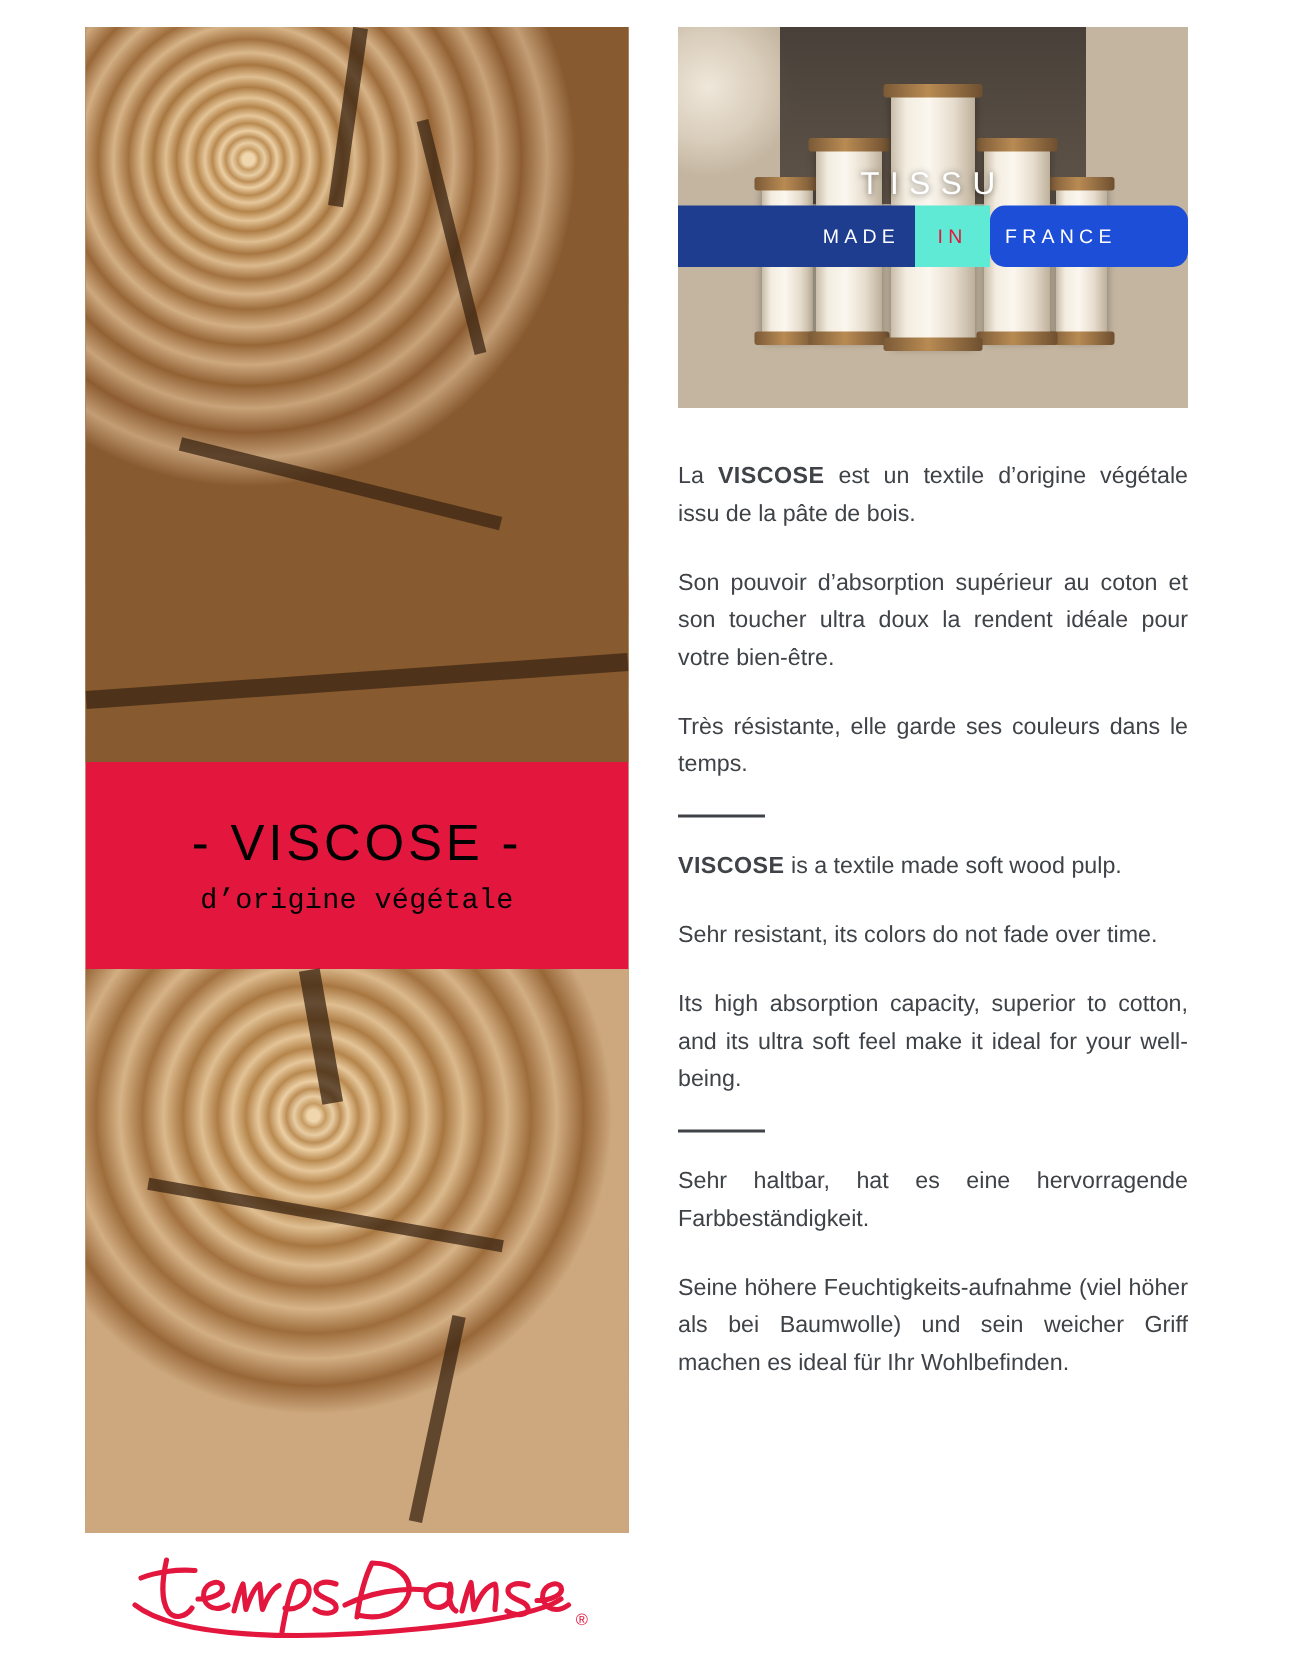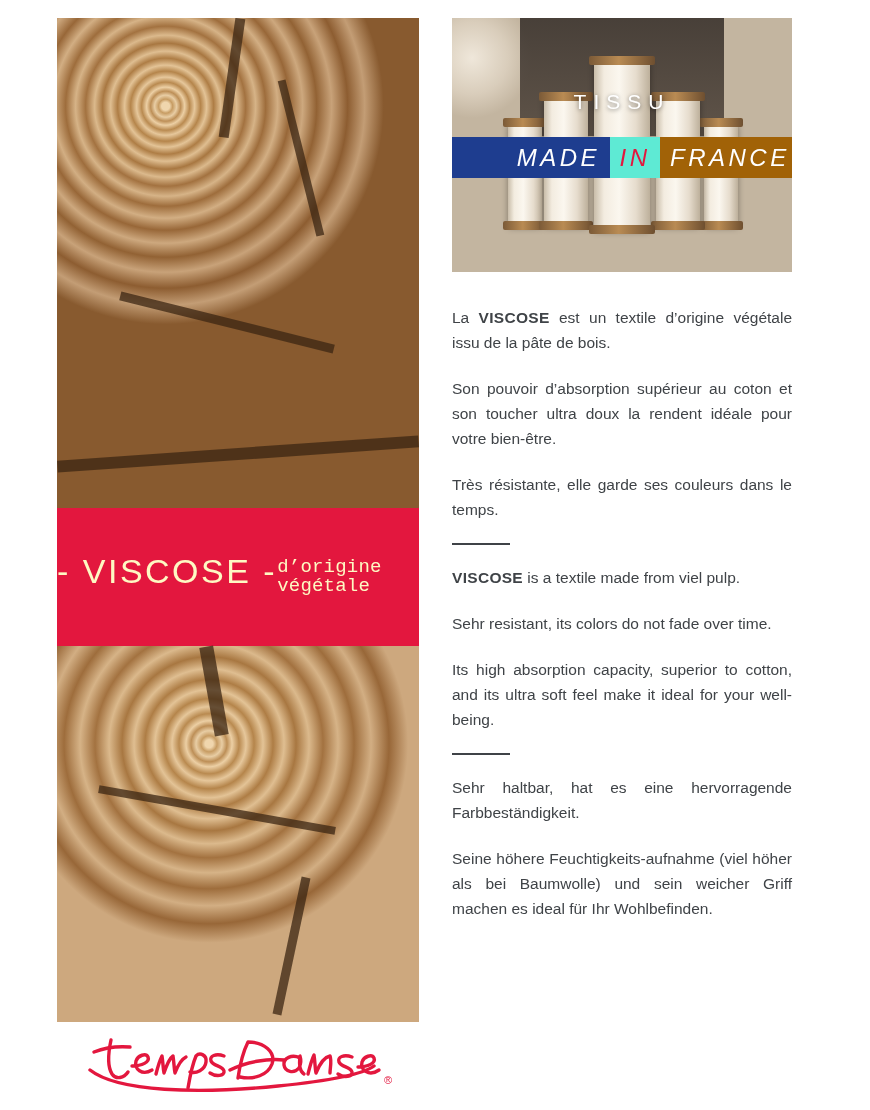--- a/index.html
+++ b/index.html
@@ -70,23 +70,23 @@
     opacity: .75;
   }
 
   .viscose-band {
     position: absolute;
     left: 0;
     top: 490px;
     width: 362px;
     height: 138px;
     background: #e3173e;
-    color: #fef9c3;
+    color: #000000;
     display: flex;
-    flex-direction: row;
+    flex-direction: column;
     align-items: center;
     justify-content: center;
   }
   .viscose-title {
     font-size: 34px;
     letter-spacing: 2.5px;
     font-weight: 400;
     line-height: 1;
     margin-bottom: 12px;
     white-space: nowrap;
@@ -169,21 +169,21 @@
   .spool::after  { bottom: -4px; }
   .spool-c { left: 142px; top: 42px;  width: 56px; height: 170px; z-index: 4; }
   .spool-l { left: 92px;  top: 78px;  width: 44px; height: 130px; z-index: 3; }
   .spool-r { left: 204px; top: 78px;  width: 44px; height: 130px; z-index: 3; }
   .spool-ll{ left: 56px;  top: 104px; width: 34px; height: 104px; z-index: 2; }
   .spool-rr{ left: 252px; top: 104px; width: 34px; height: 104px; z-index: 2; }
 
   .tissu-word {
     position: absolute;
     left: 0; right: 0;
-    top: 72px;
+    top: 93px;
     text-align: center;
     color: #ffffff;
     font-size: 21px;
     letter-spacing: 7px;
     z-index: 6;
     font-weight: 400;
     text-shadow: 0 1px 4px rgba(0,0,0,.5);
   }
   .mif-bar {
     position: absolute;
@@ -191,27 +191,26 @@
     top: 119px;
     width: 340px;
     height: 41px;
     display: flex;
     z-index: 6;
   }
   .mif-seg {
     display: flex;
     align-items: center;
     color: #ffffff;
-    font-size: 24px;
+    font-size: 13px;
     letter-spacing: 3.5px;
-    font-style: italic;
   }
   .mif-blue  { background: #1e3d8f; flex: 0 0 148px; justify-content: flex-end; padding-right: 10px; }
   .mif-white { background: #5eead4; flex: 0 0 50px;  justify-content: center; color: #e3173e; }
-  .mif-red   { background: #a16207; flex: 1 1 auto;  justify-content: flex-start; padding-left: 10px; }
+  .mif-red   { background: #1d4ed8; flex: 1 1 auto;  justify-content: flex-start; padding-left: 10px; border-radius: 10px; }
 
   .body-text {
     margin-top: 33px;
     width: 340px;
     color: #3f4347;
     font-size: 15.5px;
     line-height: 25px;
   }
   .para {
     margin: 0 0 21px 0;
@@ -310,21 +309,21 @@
     <p class="para">
       <span>Son pouvoir d’absorption supérieur au coton et son toucher ultra doux la rendent idéale pour votre bien-être.</span>
     </p>
     <p class="para">
       <span>Très résistante, elle garde ses couleurs dans le temps.</span>
     </p>
 
     <div class="rule"></div>
 
     <p class="para">
-      <b>VISCOSE</b><span> is a textile made from viel pulp.</span>
+      <b>VISCOSE</b><span> is a textile made soft wood pulp.</span>
     </p>
     <p class="para">
       <span>Sehr resistant, its colors do not fade over time.</span>
     </p>
     <p class="para">
       <span>Its high absorption capacity, superior to cotton, and its ultra soft feel make it ideal for your well-being.</span>
     </p>
 
     <div class="rule"></div>
 

